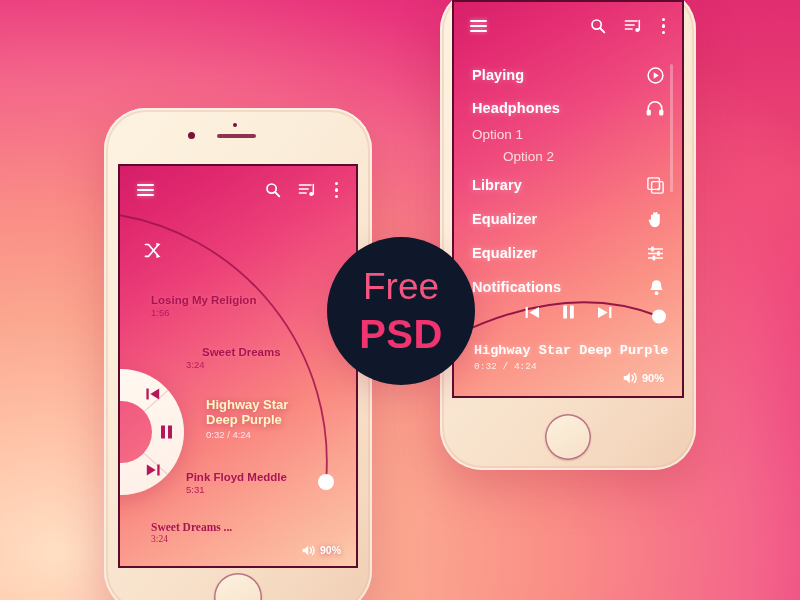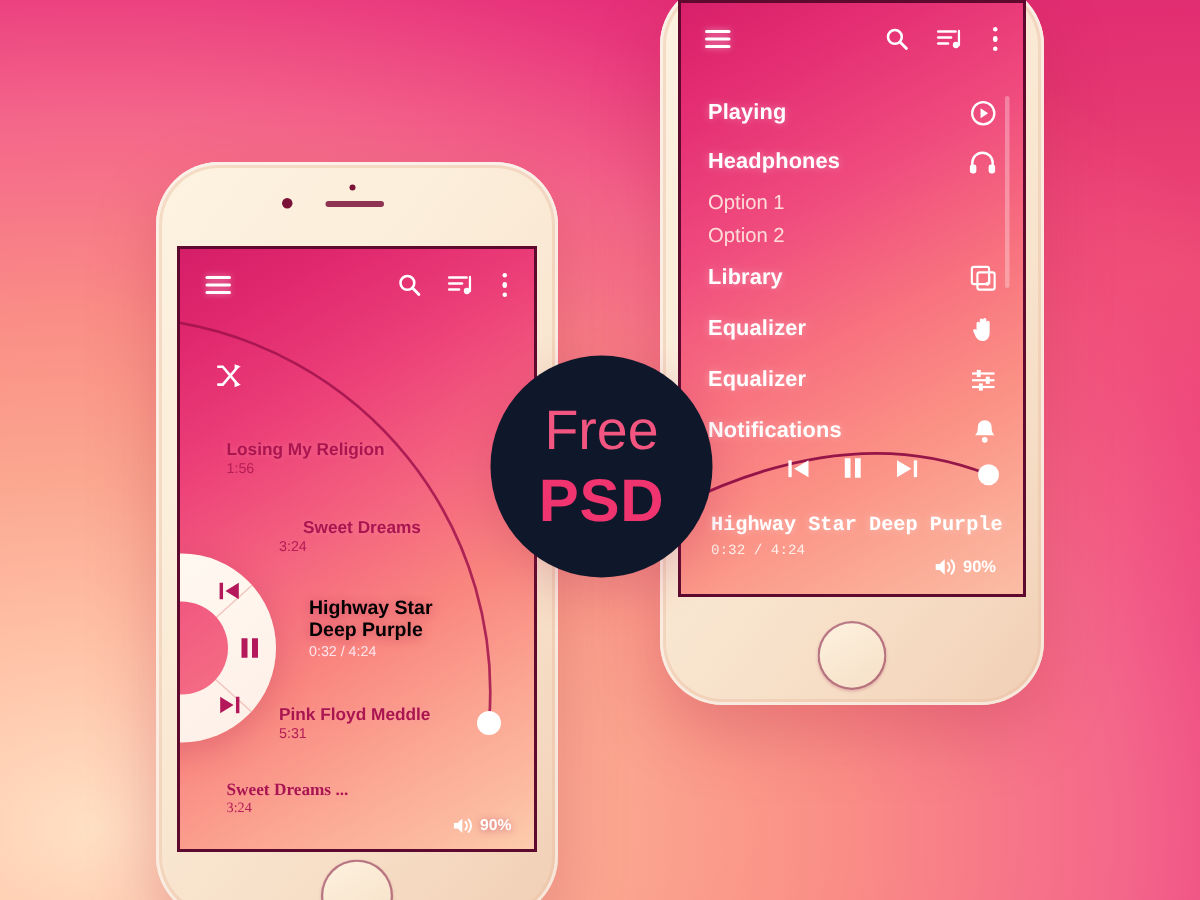--- a/index.html
+++ b/index.html
@@ -66,21 +66,21 @@
   .np-title{color:#fff;font-weight:bold;text-shadow:0 0 6px rgba(255,255,255,.35);}
   .np-time{color:#ffeee8;}
   .np-vol{color:#fff;font-weight:bold;display:flex;align-items:center;gap:5px;}
 
   
   .track{position:absolute;}
   .track .t-name{font-weight:bold;}
   .track .t-dur{margin-top:1px;}
   .t-dim .t-name{color:#aa1550;text-shadow:0 0 5px rgba(255,170,190,.35);}
   .t-dim .t-dur{color:#b51d57;}
-  .t-cur .t-name{color:#000000;text-shadow:0 1px 7px rgba(160,20,70,.45);}
+  .t-cur .t-name{color:#fef9c3;text-shadow:0 1px 7px rgba(160,20,70,.45);}
   .t-cur .t-dur{color:#ffe4ec;}
 
   
   .wheel{position:absolute;border-radius:50%;
     background:linear-gradient(145deg,#fffaf2 0%,#fff6ee 45%,#fdeee6 100%);
     box-shadow:0 6px 22px rgba(170,30,80,.25);}
   .wheel-hole{position:absolute;border-radius:50%;
     background:linear-gradient(145deg,#f0537f,#f56e84);}
   .wheel-sep{position:absolute;background:rgba(238,180,175,.75);height:1px;transform-origin:0 50%;}
   .wheel-btn{position:absolute;display:flex;align-items:center;justify-content:center;color:#b4185a;}
@@ -162,21 +162,21 @@
               <rect x="0.6" y="9.6" width="4.3" height="6" rx="1.6" fill="#fff"></rect>
               <rect x="13.1" y="9.6" width="4.3" height="6" rx="1.6" fill="#fff"></rect>
             </svg>
           </span>
         </div>
 
         <div class="drawer-row" style="position:absolute;left:18px;right:18px;top:73px;height:22px;">
           <span class="drawer-sub" style="font-size:13.5px;">Option 1</span>
         </div>
         <div class="drawer-row" style="position:absolute;left:18px;right:18px;top:95px;height:22px;">
-          <span class="drawer-sub" style="font-size:13.5px;">Option 2</span>
+          <span class="drawer-sub" style="font-size:13.5px;margin-left:31px;">Option 2</span>
         </div>
 
         <div class="drawer-row" style="position:absolute;left:18px;right:18px;top:122px;height:26px;">
           <span class="drawer-label" style="font-size:14.5px;">Library</span>
           <span class="drawer-ic">
             <svg width="17" height="17" viewBox="0 0 17 17">
               <rect x="0.9" y="0.9" width="11.5" height="11.5" rx="1.4" fill="none" stroke="#fff" stroke-width="1.4"></rect>
               <rect x="4.6" y="4.6" width="11.5" height="11.5" rx="1.4" fill="none" stroke="#fff" stroke-width="1.4"></rect>
               <line x1="12.6" y1="7.2" x2="12.6" y2="12.2" stroke="#fff" stroke-width="1.2"></line>
               <circle cx="11.4" cy="12.2" r="1.3" fill="#fff"></circle>

